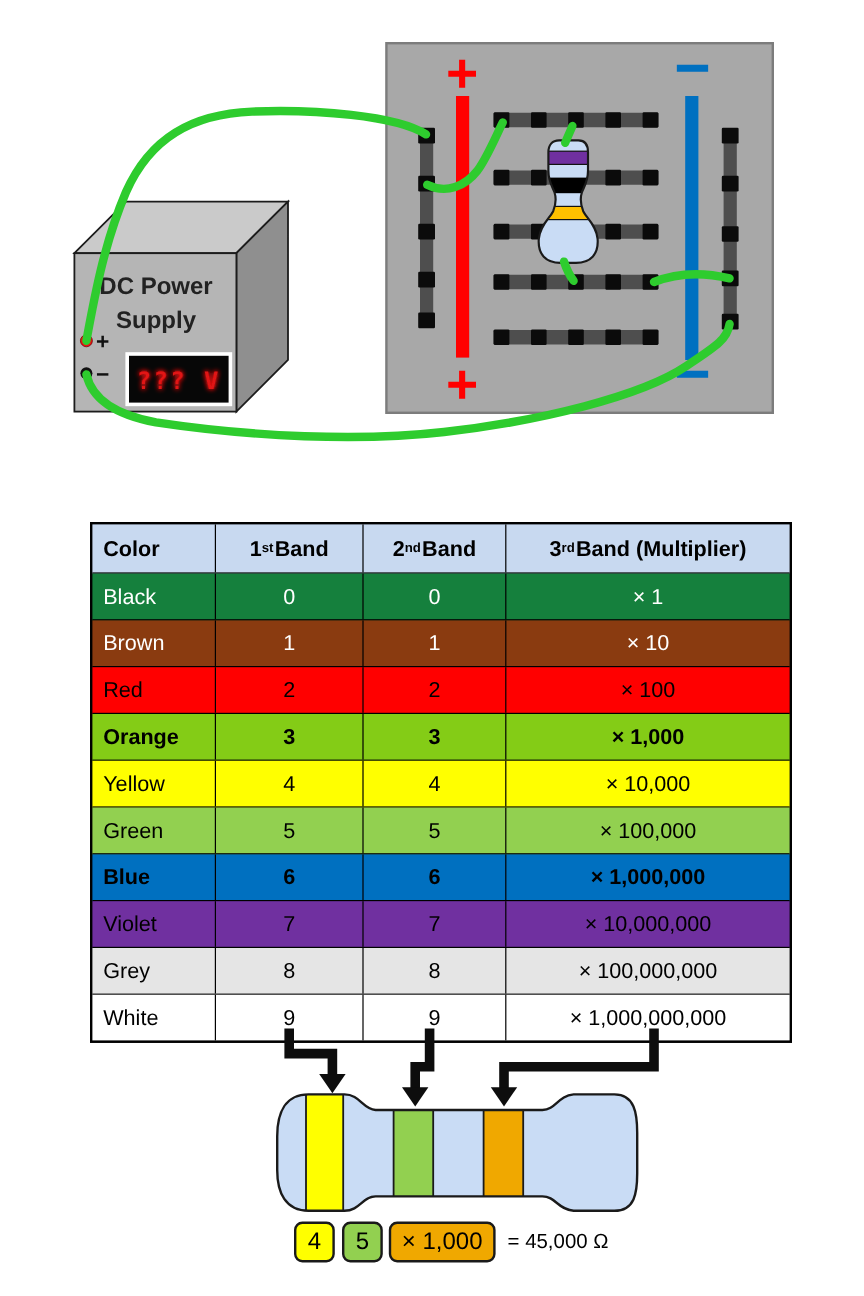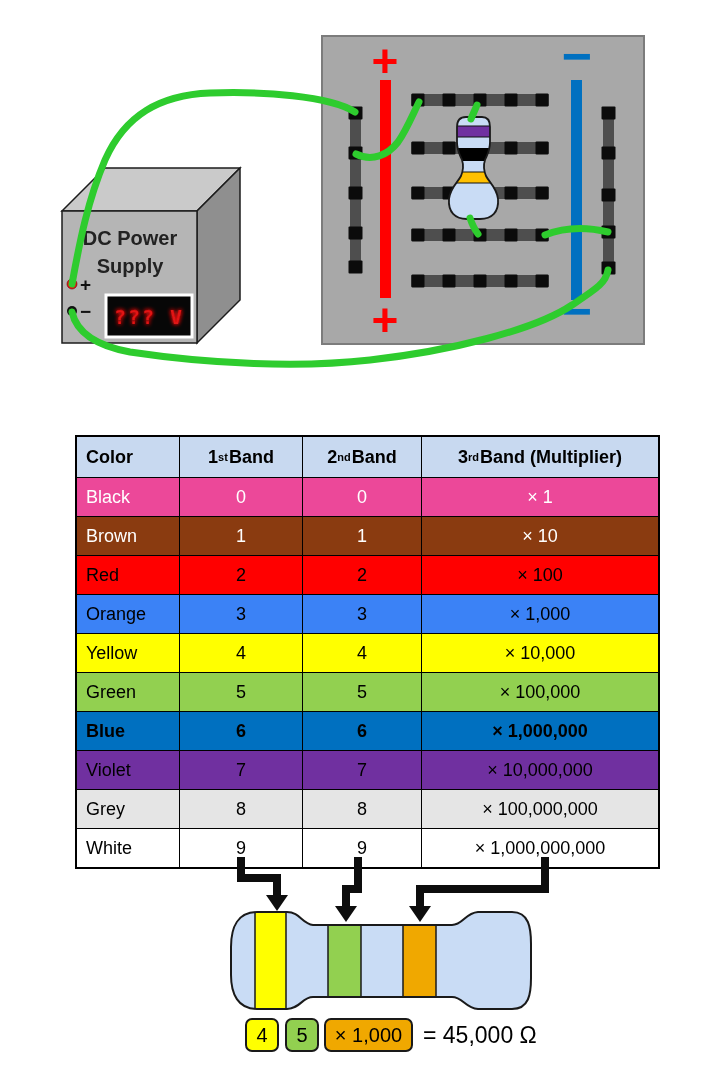--- a/index.html
+++ b/index.html
@@ -24,21 +24,21 @@
   .c3{flex:1;}
   sup{font-size:11px;line-height:0;margin-right:1px;}
 
   
   .example-row{position:absolute;left:245px;top:1016px;height:38px;display:flex;align-items:center;}
   .vbox{height:34px;box-sizing:border-box;border:2px solid #1a1a1a;border-radius:7px;
         display:flex;align-items:center;justify-content:center;font-size:20px;color:#000;}
   .vbox.b1{width:34px;margin-right:6px;}
   .vbox.b2{width:34px;margin-right:5px;}
   .vbox.b3{width:89px;margin-right:10px;}
-  .equation{font-size:23px;color:#000;white-space:nowrap;}
+  .equation{font-size:17px;color:#000;white-space:nowrap;}
 </style>
 </head>
 <body>
 
 <div class="page">
 
   <svg id="top-svg" width="720" height="410" viewBox="0 0 720 410">
     <defs>
       <filter id="glow" x="-60%" y="-60%" width="220%" height="220%">
         <feGaussianBlur in="SourceGraphic" stdDeviation="2" result="b"></feGaussianBlur>
@@ -164,39 +164,39 @@
           <sup>nd</sup>
           <span> Band</span>
         </div>
       <div class="tcell c3">
           <span>3</span>
           <sup>rd</sup>
           <span> Band (Multiplier)</span>
         </div>
     </div>
     <div>
-        <div class="trow" style="background-color: #ec4899; color: rgb(255, 255, 255);">
+        <div class="trow" style="background-color: #15803d; color: rgb(255, 255, 255);">
       <div class="tcell c0">Black</div>
       <div class="tcell c1">0</div>
       <div class="tcell c2">0</div>
       <div class="tcell c3">× 1</div>
     </div>
         <div class="trow" style="background-color: rgb(138, 59, 16); color: rgb(255, 255, 255);">
       <div class="tcell c0">Brown</div>
       <div class="tcell c1">1</div>
       <div class="tcell c2">1</div>
       <div class="tcell c3">× 10</div>
     </div>
         <div class="trow" style="background-color: rgb(255, 0, 0); color: rgb(0, 0, 0);">
       <div class="tcell c0">Red</div>
       <div class="tcell c1">2</div>
       <div class="tcell c2">2</div>
       <div class="tcell c3">× 100</div>
     </div>
-        <div class="trow" style="background-color: #3b82f6; color: rgb(0, 0, 0);">
+        <div class="trow" style="background-color: #84cc16; color: rgb(0, 0, 0); font-weight: bold;">
       <div class="tcell c0">Orange</div>
       <div class="tcell c1">3</div>
       <div class="tcell c2">3</div>
       <div class="tcell c3">× 1,000</div>
     </div>
         <div class="trow" style="background-color: rgb(255, 255, 0); color: rgb(0, 0, 0);">
       <div class="tcell c0">Yellow</div>
       <div class="tcell c1">4</div>
       <div class="tcell c2">4</div>
       <div class="tcell c3">× 10,000</div>

